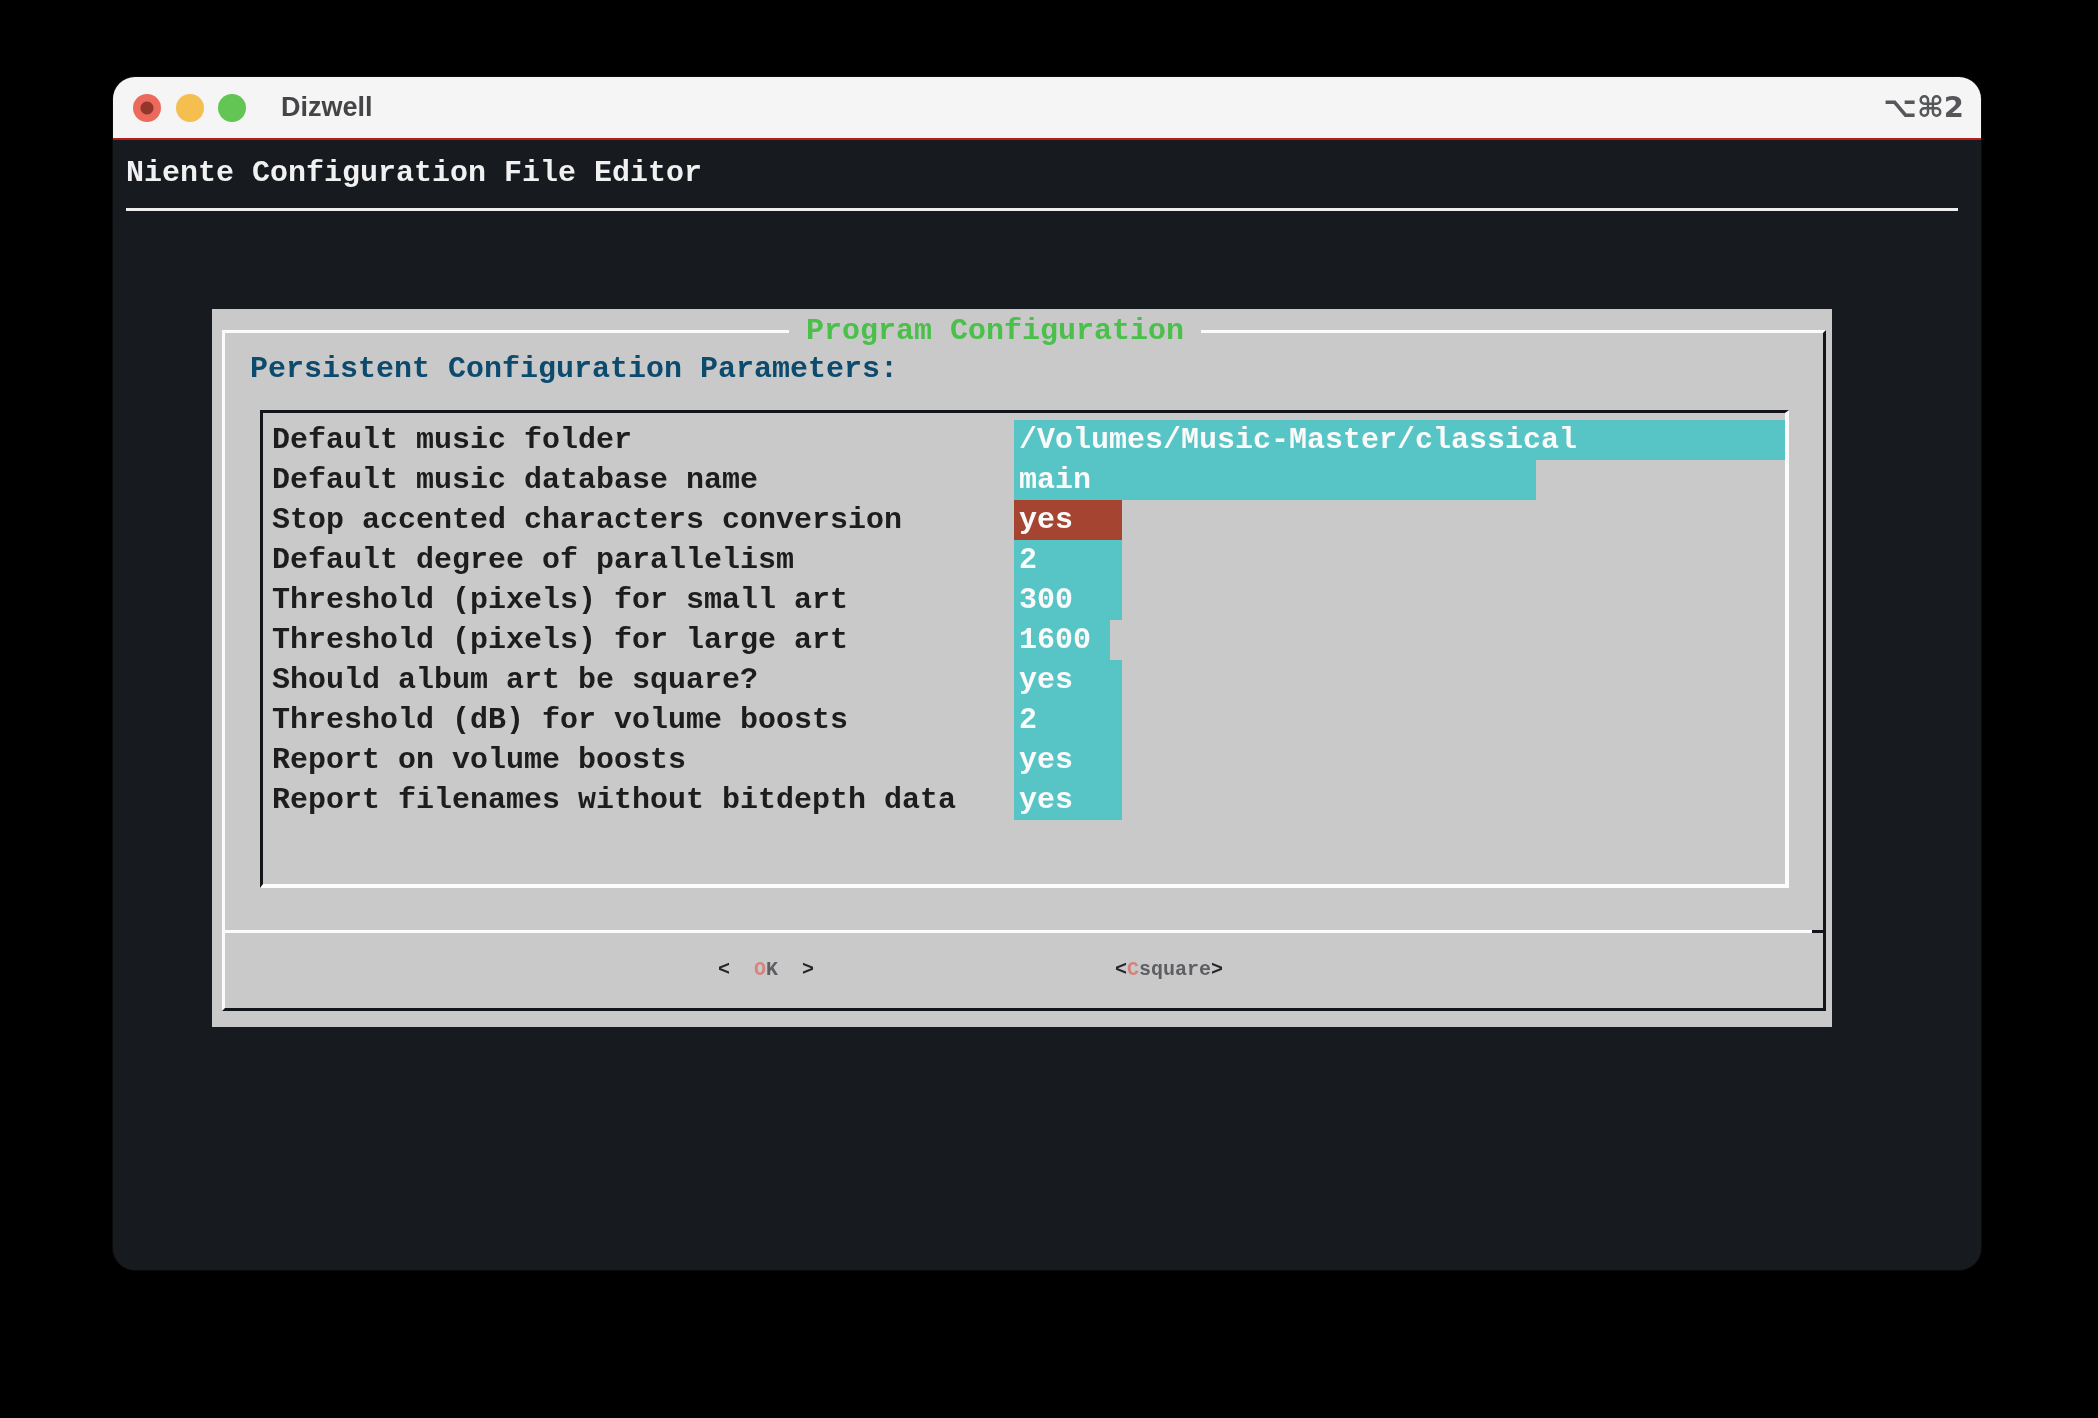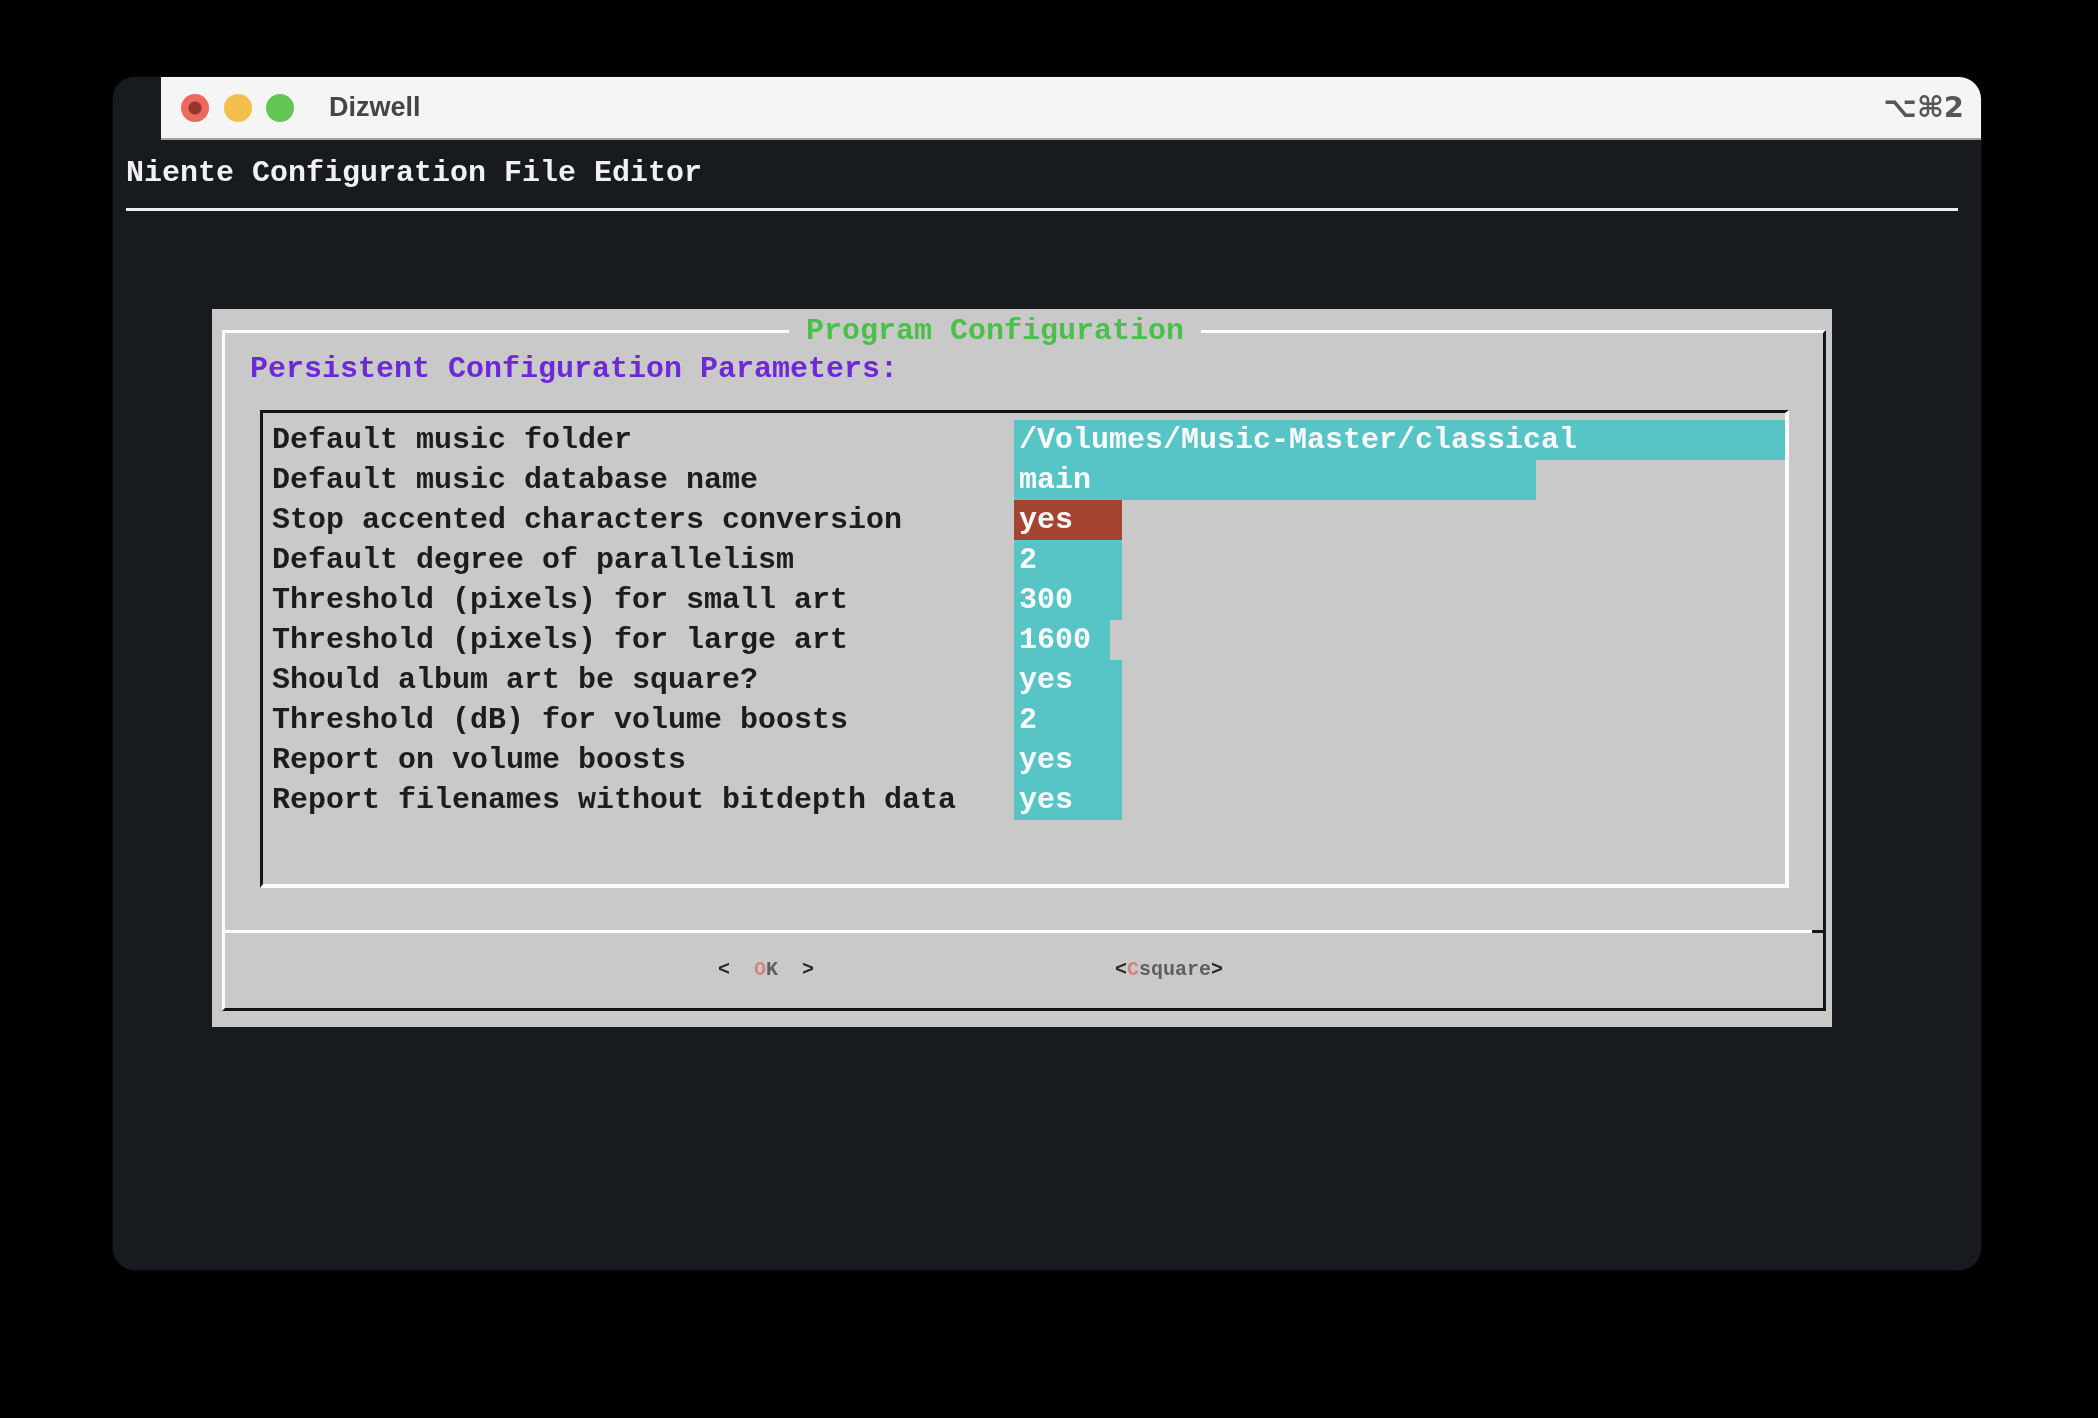--- a/index.html
+++ b/index.html
@@ -7,21 +7,21 @@
     width:2098px;height:1418px;background:#000;position:relative;overflow:hidden;
     font-family:"Liberation Mono",monospace;
   }
   
   .window{
     position:absolute;left:113px;top:77px;width:1868px;height:1193px;
     border-radius:22px;overflow:hidden;background:var(--terminal-bg);
     box-shadow:0 0 0 1px rgba(255,255,255,0.04);
   }
   .titlebar{
-    position:relative;height:61px;background:#f5f5f6;border-bottom:2px solid #a3a3a3;margin-left:48px;
+    position:relative;height:61px;background:#f5f5f6;border-bottom:2px solid #b91c1c;
   }
   .tl{position:absolute;top:17px;width:28px;height:28px;border-radius:50%;}
   .tl.close{left:20px;background:radial-gradient(circle at 50% 50%, #93362b 0 6px, #ec6a5d 7px);}
   .tl.min{left:63px;background:#f5bf4f;}
   .tl.max{left:105px;background:#62c554;}
   .tb-title{
     position:absolute;left:168px;top:0;height:61px;line-height:61px;
     font-family:"Liberation Sans",sans-serif;font-weight:700;font-size:27px;color:#454548;
   }
   .tb-shortcut{
@@ -41,21 +41,21 @@
   .outer-border{
     position:absolute;left:10px;top:21px;width:1604px;height:681px;box-sizing:border-box;
     border-top:3px solid #fbfbfb;border-left:3px solid #fbfbfb;
     border-right:3px solid #121519;border-bottom:3px solid #121519;
   }
   .dialog-title{
     position:absolute;left:577px;top:1px;width:412px;height:42px;line-height:42px;
     text-align:center;background:var(--dialog-bg);color:var(--title-green);font-size:30px;
   }
   .dialog-subtitle{
-    position:absolute;left:38px;top:40px;font-size:30px;line-height:40px;color:#6d28d9;white-space:pre;
+    position:absolute;left:38px;top:40px;font-size:30px;line-height:40px;color:#0c4a6e;white-space:pre;
   }
   .form-box{
     position:absolute;left:48px;top:101px;width:1529px;height:478px;box-sizing:border-box;
     border-top:3px solid #121519;border-left:3px solid #121519;
     border-bottom:4px solid #fcfcfc;border-right:4px solid #fcfcfc;
     padding-top:7px;padding-left:9px;overflow:hidden;
   }
   .frow{display:flex;height:40px;}
   .flabel{
     width:742px;font-size:30px;line-height:40px;color:#1d1d1d;white-space:pre;flex:none;

